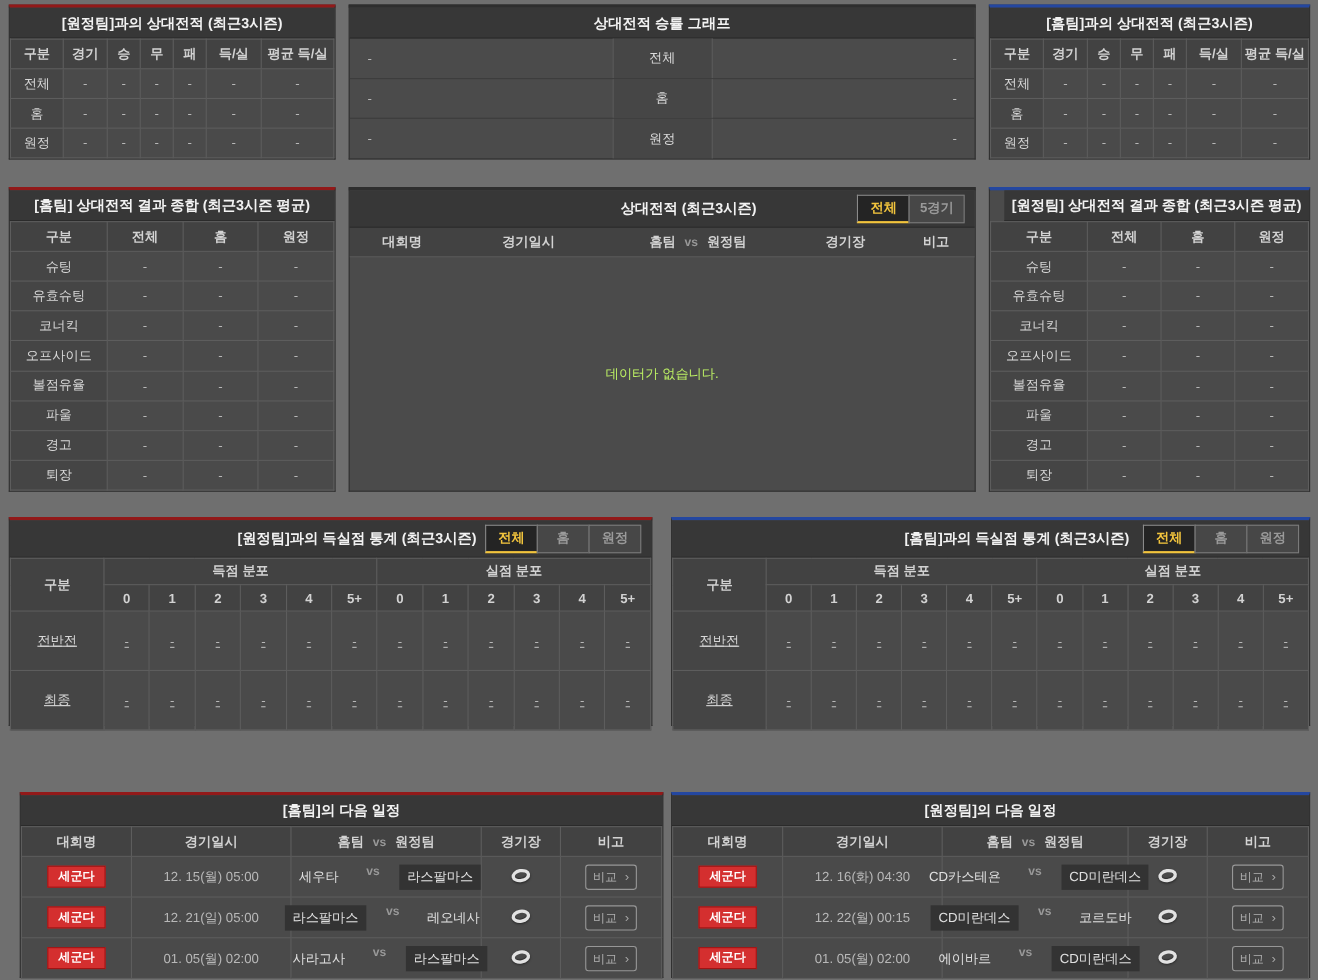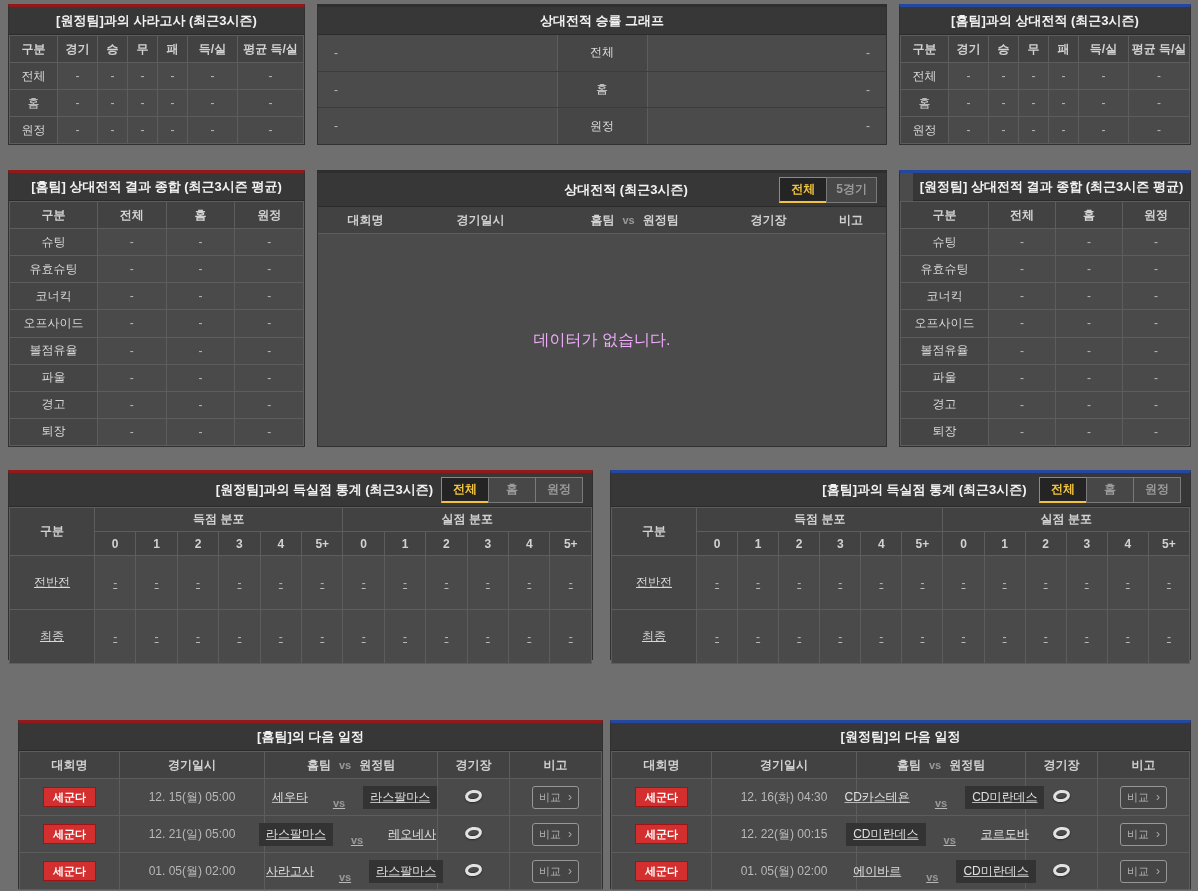--- a/index.html
+++ b/index.html
@@ -39,47 +39,47 @@
                 border-color:#8a8a8a; border-bottom:2px solid #f2c43d; }
 
   
   .list-head { display:flex; height:27px; background:#424242; border-bottom:1px solid #5d5d5d; align-items:center; color:#d2d2d2; font-size:12px; font-weight:bold; }
   .lh-league { width:95px;  text-align:center; }
   .lh-dt     { width:135px; text-align:center; }
   .lh-match  { flex:1; text-align:center; }
   .lh-stad   { width:95px;  text-align:center; }
   .lh-note   { width:70px;  text-align:center; }
   .vs-small { font-size:11px; color:#999; font-weight:bold; padding:0 8px; }
-  .empty-body { position:absolute; top:61px; left:0; right:0; bottom:0; display:flex; align-items:center; justify-content:center; color:#f0abfc; font-size:16px; }
+  .empty-body { position:absolute; top:61px; left:0; right:0; bottom:0; display:flex; align-items:center; justify-content:center; color:#bef264; font-size:12px; }
 
   
   .gs-table tr.h1 th, .gs-table tr.h2 th { height:24px; }
   .gs-table tr.data td, .gs-table tr.data th { height:54px;text-decoration:underline; }
 
   
   .sch-table tr.head th { height:27px; }
   .sch-table tr.row td { height:37px; }
   .badge { display:inline-block; background:#d42f2f; border:1px solid #9e1414; color:#fff;
            font-size:11px; font-weight:bold; padding:2px 9px; line-height:14px; }
-  .match-wrap { display:flex; align-items:flex-end; justify-content:center; gap:10px;text-decoration:underline; }
+  .match-wrap { display:flex; align-items:flex-start; justify-content:center; gap:10px; }
   .team { font-size:12px; color:#e0e0e0; padding:3px 7px; white-space:nowrap; }
   .team.hl { background:#333333; }
   .stadium { display:inline-block; width:17px; height:12px; border:3px solid #e2e2e2; border-radius:50%;
              box-shadow:0 1px 2px rgba(0,0,0,.45), inset 0 -1px 1px rgba(0,0,0,.35); transform:rotate(-10deg); cursor:pointer; }
   .cmp-btn { display:inline-flex; align-items:center; gap:7px; border:1px solid #979797; border-radius:3px;
              background:#454545; color:#b2b2b2; font-size:11px; padding:3px 6px; cursor:pointer;
              font-family:"Liberation Sans", sans-serif; }
   .cmp-btn .chev { font-size:12px; color:#a8a8a8; line-height:11px; }
 </style>
 </head>
 <body>
 
 <div class="panel red" style="left:8px; top:4px; width:297px; height:141px;">
   <div class="tbar">
-      <span>[원정팀]과의 사라고사 (최근3시즌)</span>
+      <span>[원정팀]과의 상대전적 (최근3시즌)</span>
     </div>
   <div class="panel-body">
     <table>
       <colgroup>
           <col style="width:48px">
           <col style="width:40px">
           <col style="width:30px">
           <col style="width:30px">
           <col style="width:30px">
           <col style="width:50px">

